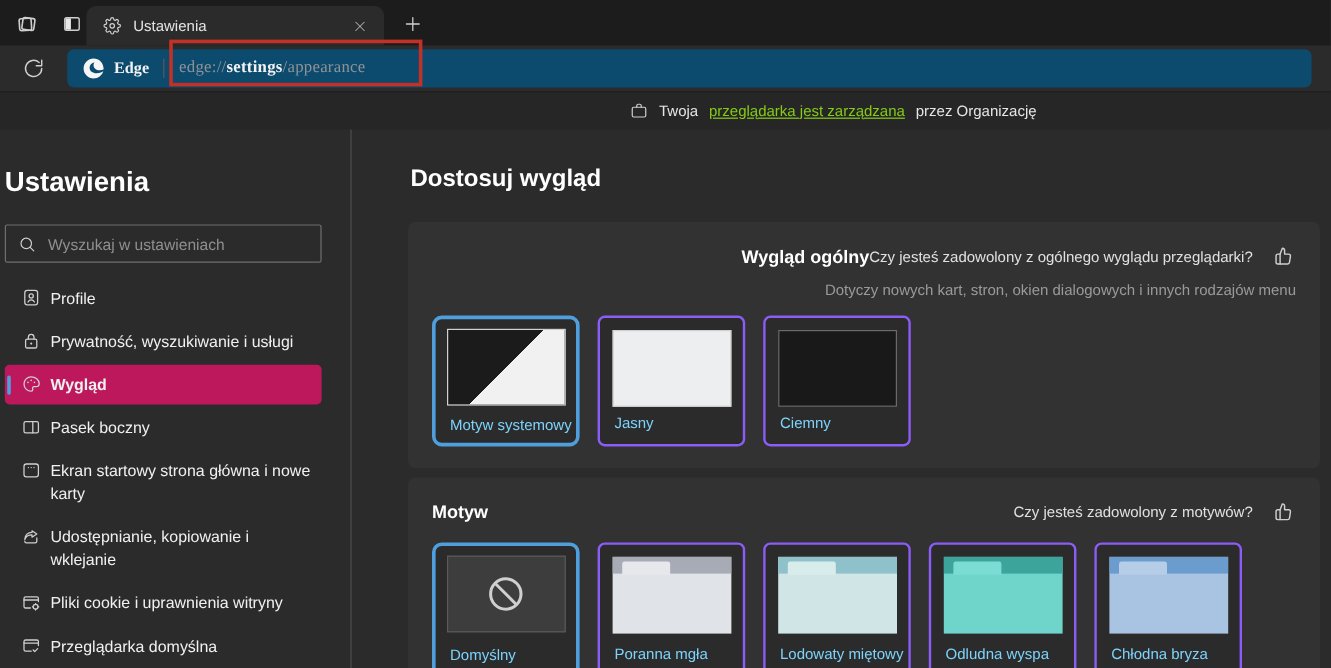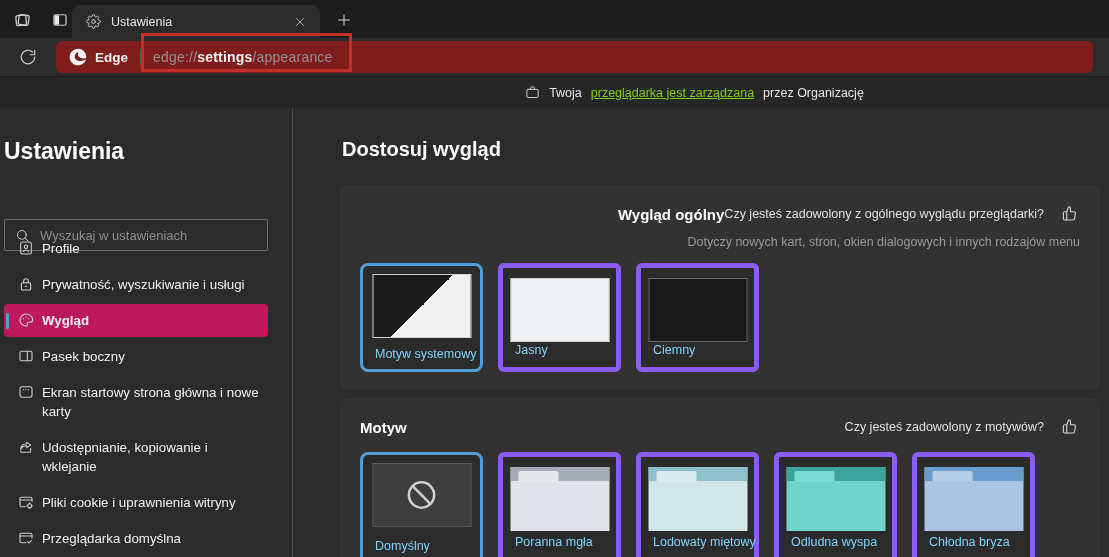--- a/index.html
+++ b/index.html
@@ -14,38 +14,38 @@
   .tb-btn { position:absolute; top:8px; width:24px; height:24px; display:flex; align-items:center; justify-content:center; cursor:pointer; }
   .workspaces { left:10px; } .tabpreview { left:48px; }
   .tab { position:absolute; left:72px; top:5px; width:248px; height:33px; background:#2b2b2b; border-radius:8px 8px 0 0; display:flex; align-items:center; padding:0 10px 0 14px; }
   .tab-title { font-size:12.5px; color:#e4e4e4; margin-left:10px; flex:1; }
   .tab-close { width:20px; height:20px; display:flex; align-items:center; justify-content:center; border-radius:4px; cursor:pointer; }
   .newtab { position:absolute; left:332px; top:8px; width:24px; height:24px; display:flex; align-items:center; justify-content:center; cursor:pointer; }
 
   
   .toolbar { position:absolute; left:0; top:38px; width:1109px; height:38px; background:#2b2b2b; }
   .reload { position:absolute; left:16px; top:7px; width:24px; height:24px; display:flex; align-items:center; justify-content:center; cursor:pointer; }
-  .addressbar { position:absolute; left:56px; top:3px; right:16px; height:32px; background:#7f1d1d; border-radius:6px; display:flex; align-items:center; padding:0 12px; cursor:text; }
+  .addressbar { position:absolute; left:56px; top:3px; right:16px; height:32px; background:#0c4a6e; border-radius:6px; display:flex; align-items:center; padding:0 12px; cursor:text;font-family:Liberation Serif, serif; }
   .edge-badge { display:flex; align-items:center; gap:7px; }
   .edge-badge .label { font-size:13.5px; font-weight:700; color:#f2f2f2; }
   .addr-divider { width:1px; height:16px; background:#5a5a5a; margin:0 12px; }
   .url { font-size:14px; color:#8f9396; letter-spacing:.2px; }
   .url b { color:#f2f2f2; font-weight:700; }
   .url-annotation { position:absolute; left:141px; top:33px; width:211px; height:39px; border:3px solid #c23127; z-index:50; pointer-events:none; }
 
   
   .banner { position:absolute; left:0; top:76px; width:1109px; height:32px; background:#262626; border-top:1px solid #1e1e1e; display:flex; align-items:center; justify-content:center; padding-left:280px; gap:9px; }
   .banner .txt { font-size:12.5px; color:#e6e6e6; }
   .banner a { font-size:12.5px; color:#9cc3ea; text-decoration:underline; cursor:pointer; }
 
   
   .page { position:absolute; left:0; top:108px; width:1109px; height:449px; display:flex; }
   .sidebar { position:relative; width:293px; height:100%; border-right:1px solid #4d4d4d; }
   .sb-title { position:absolute; left:4px; top:30px; font-size:23px; font-weight:700; color:#ffffff; }
-  .searchbox { position:absolute; left:4px; top:79px; width:264px; height:32px; border:1px solid #6f6f6f; border-radius:2px; background:transparent; display:flex; align-items:center; padding:0 10px; cursor:text;margin-top:32px; }
+  .searchbox { position:absolute; left:4px; top:79px; width:264px; height:32px; border:1px solid #6f6f6f; border-radius:2px; background:transparent; display:flex; align-items:center; padding:0 10px; cursor:text; }
   .searchbox input { flex:1; background:transparent; border:none; outline:none; color:#e8e8e8; font-size:13px; margin-left:10px; font-family:inherit; }
   .searchbox input::placeholder { color:#8f8f8f; }
   .nav { position:absolute; left:4px; top:124px; width:264px; }
   .nav-item { position:relative; padding:7px 8px 7px 38px; font-size:13.3px; line-height:19px; color:#f0f0f0; border-radius:4px; cursor:pointer; margin-bottom:3px; }
   .nav-item .nic { position:absolute; left:14px; top:8px; }
   .nav-item.selected { background:#be185d;font-weight:bold; }
   .nav-item .pill { display:none; }
   .nav-item.selected .pill { display:block; position:absolute; left:2px; top:50%; transform:translateY(-50%); width:3px; height:16px; border-radius:2px; background:#4f9fdd; }
 
   
@@ -53,21 +53,21 @@
   .main-title { position:absolute; left:49px; top:30px; font-size:20px; font-weight:700; color:#ffffff; }
   .panel { position:absolute; left:47px; width:760px; background:#323232; border-radius:6px; padding:18px 20px; }
   .panel1 { top:77px; height:205px;text-align:right; }
   .panel2 { top:290px; height:300px; }
   .sec-head { display:flex; align-items:center; }
   .sec-title { font-size:15px; font-weight:700; color:#ffffff; flex:1; }
   .sec-feedback { font-size:12.5px; color:#e0e0e0; margin-right:14px; }
   .thumbup { width:22px; height:22px; display:flex; align-items:center; justify-content:center; cursor:pointer; }
   .sec-desc { margin-top:10px; font-size:12.5px; color:#9a9a9a; }
   .cards { display:flex; gap:15px; margin-top:14px; }
-  .card { position:relative; width:123px; height:109px; border:5px solid #8b5cf6; border-radius:6px; background:#2b2b2b; cursor:pointer; }
+  .card { position:relative; width:123px; height:109px; border:2px solid #8b5cf6; border-radius:6px; background:#2b2b2b; cursor:pointer; }
   .panel2 .card { height:112px; }
   .card.selected { border:3px solid #4f9fdd; border-radius:8px; }
   .thumb { position:absolute; left:50%; transform:translateX(-50%); top:10px; width:99px; height:64px; overflow:hidden; }
   .card.selected .thumb { top:8px; }
   .thumb-system { border:1px solid #d0d0d0; background:linear-gradient(135deg, var(--c1,#1b1b1b) 50%, var(--c2,#f1f1f1) 50%); }
   .thumb-light  { border:1px solid #d0d0d0; }
   .thumb-dark   { border:1px solid #6a6a6a; }
   .thumb-default{ border:1px solid #5a5a5a; display:flex; align-items:center; justify-content:center; }
   .mini-bar { position:absolute; left:0; top:0; width:100%; height:14px; }
   .mini-tab { position:absolute; left:8px; top:4px; width:40px; height:11px; border-radius:2px 2px 0 0; }

